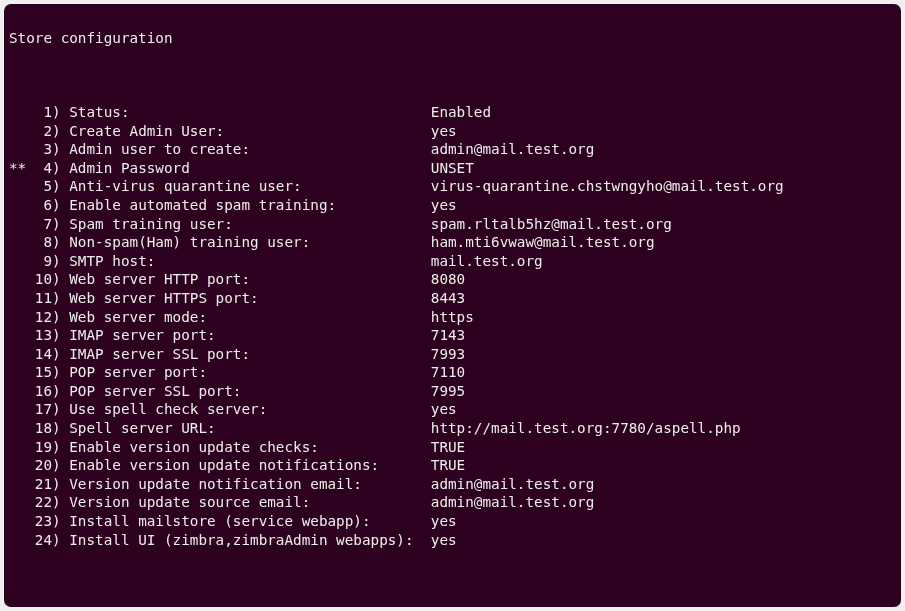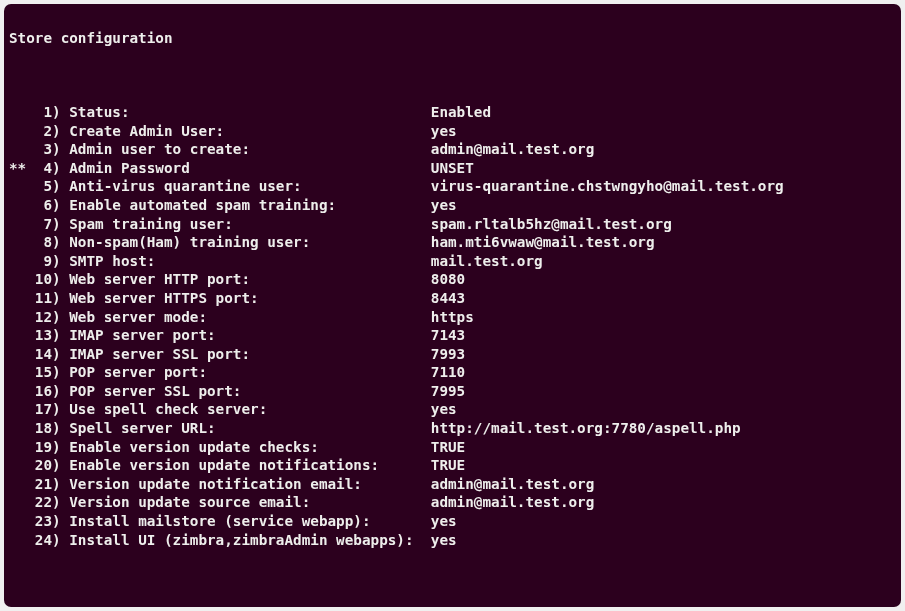--- a/index.html
+++ b/index.html
@@ -20,21 +20,20 @@
       padding: 6px 5px;
       font-size: 14.3px;
       line-height: 18.6px;
       white-space: pre;
       border-radius: 7px;
       overflow: hidden;
     }
     .row {
       display: block;
       white-space: pre;
-      font-weight: bold;
     }
   </style>
 </head>
 <body>
 
 <div class="terminal">
 <span class="row">Store configuration</span>
 <span class="row"> </span>
 <div id="items-container"><span class="row"><span>   </span><span> 1) </span><span>Status:                                   </span><span>Enabled</span></span><span class="row"><span>   </span><span> 2) </span><span>Create Admin User:                        </span><span>yes</span></span><span class="row"><span>   </span><span> 3) </span><span>Admin user to create:                     </span><span>admin@mail.test.org</span></span><span class="row"><span>** </span><span> 4) </span><span>Admin Password                            </span><span>UNSET</span></span><span class="row"><span>   </span><span> 5) </span><span>Anti-virus quarantine user:               </span><span>virus-quarantine.chstwngyho@mail.test.org</span></span><span class="row"><span>   </span><span> 6) </span><span>Enable automated spam training:           </span><span>yes</span></span><span class="row"><span>   </span><span> 7) </span><span>Spam training user:                       </span><span>spam.rltalb5hz@mail.test.org</span></span><span class="row"><span>   </span><span> 8) </span><span>Non-spam(Ham) training user:              </span><span>ham.mti6vwaw@mail.test.org</span></span><span class="row"><span>   </span><span> 9) </span><span>SMTP host:                                </span><span>mail.test.org</span></span><span class="row"><span>   </span><span>10) </span><span>Web server HTTP port:                     </span><span>8080</span></span><span class="row"><span>   </span><span>11) </span><span>Web server HTTPS port:                    </span><span>8443</span></span><span class="row"><span>   </span><span>12) </span><span>Web server mode:                          </span><span>https</span></span><span class="row"><span>   </span><span>13) </span><span>IMAP server port:                         </span><span>7143</span></span><span class="row"><span>   </span><span>14) </span><span>IMAP server SSL port:                     </span><span>7993</span></span><span class="row"><span>   </span><span>15) </span><span>POP server port:                          </span><span>7110</span></span><span class="row"><span>   </span><span>16) </span><span>POP server SSL port:                      </span><span>7995</span></span><span class="row"><span>   </span><span>17) </span><span>Use spell check server:                   </span><span>yes</span></span><span class="row"><span>   </span><span>18) </span><span>Spell server URL:                         </span><span>http://mail.test.org:7780/aspell.php</span></span><span class="row"><span>   </span><span>19) </span><span>Enable version update checks:             </span><span>TRUE</span></span><span class="row"><span>   </span><span>20) </span><span>Enable version update notifications:      </span><span>TRUE</span></span><span class="row"><span>   </span><span>21) </span><span>Version update notification email:        </span><span>admin@mail.test.org</span></span><span class="row"><span>   </span><span>22) </span><span>Version update source email:              </span><span>admin@mail.test.org</span></span><span class="row"><span>   </span><span>23) </span><span>Install mailstore (service webapp):       </span><span>yes</span></span><span class="row"><span>   </span><span>24) </span><span>Install UI (zimbra,zimbraAdmin webapps):  </span><span>yes</span></span></div>
 <span class="row"> </span>

